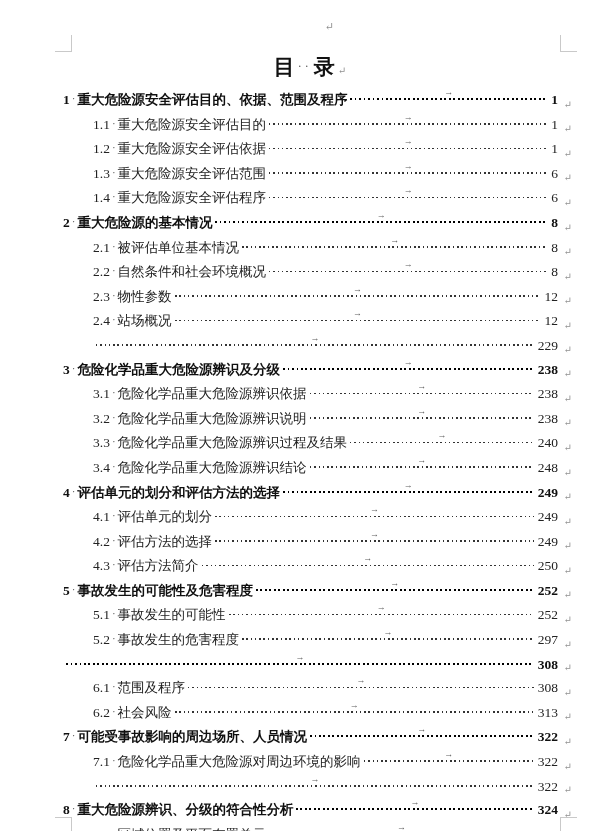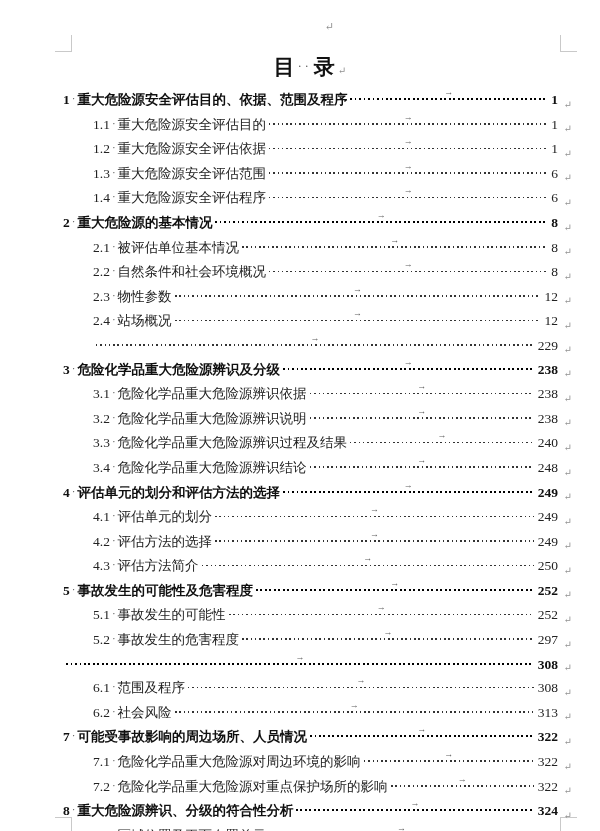--- a/index.html
+++ b/index.html
@@ -304,21 +304,20 @@
       <div class="row lv2">
         <span class="lbl"><span>7.1</span><span class="sep">·</span><span>危险化学品重大危险源对周边环境的影响</span></span>
         <span class="leader">
           <span class="dots"></span>
           <span class="tab">→</span>
         </span>
         <span class="pg">322</span>
         <span class="ret">↵</span>
       </div>
       <div class="row lv2">
-        <span class="lbl"><span>7.2</span><span class="sep">·</span><span>危险化学品重大危险源对重点保护场所的影响</span></span>
         <span class="leader">
           <span class="dots"></span>
           <span class="tab">→</span>
         </span>
         <span class="pg">322</span>
         <span class="ret">↵</span>
       </div>
       <div class="row lv1">
         <span class="lbl"><span>8</span><span class="sep">·</span><span>重大危险源辨识、分级的符合性分析</span></span>
         <span class="leader">

